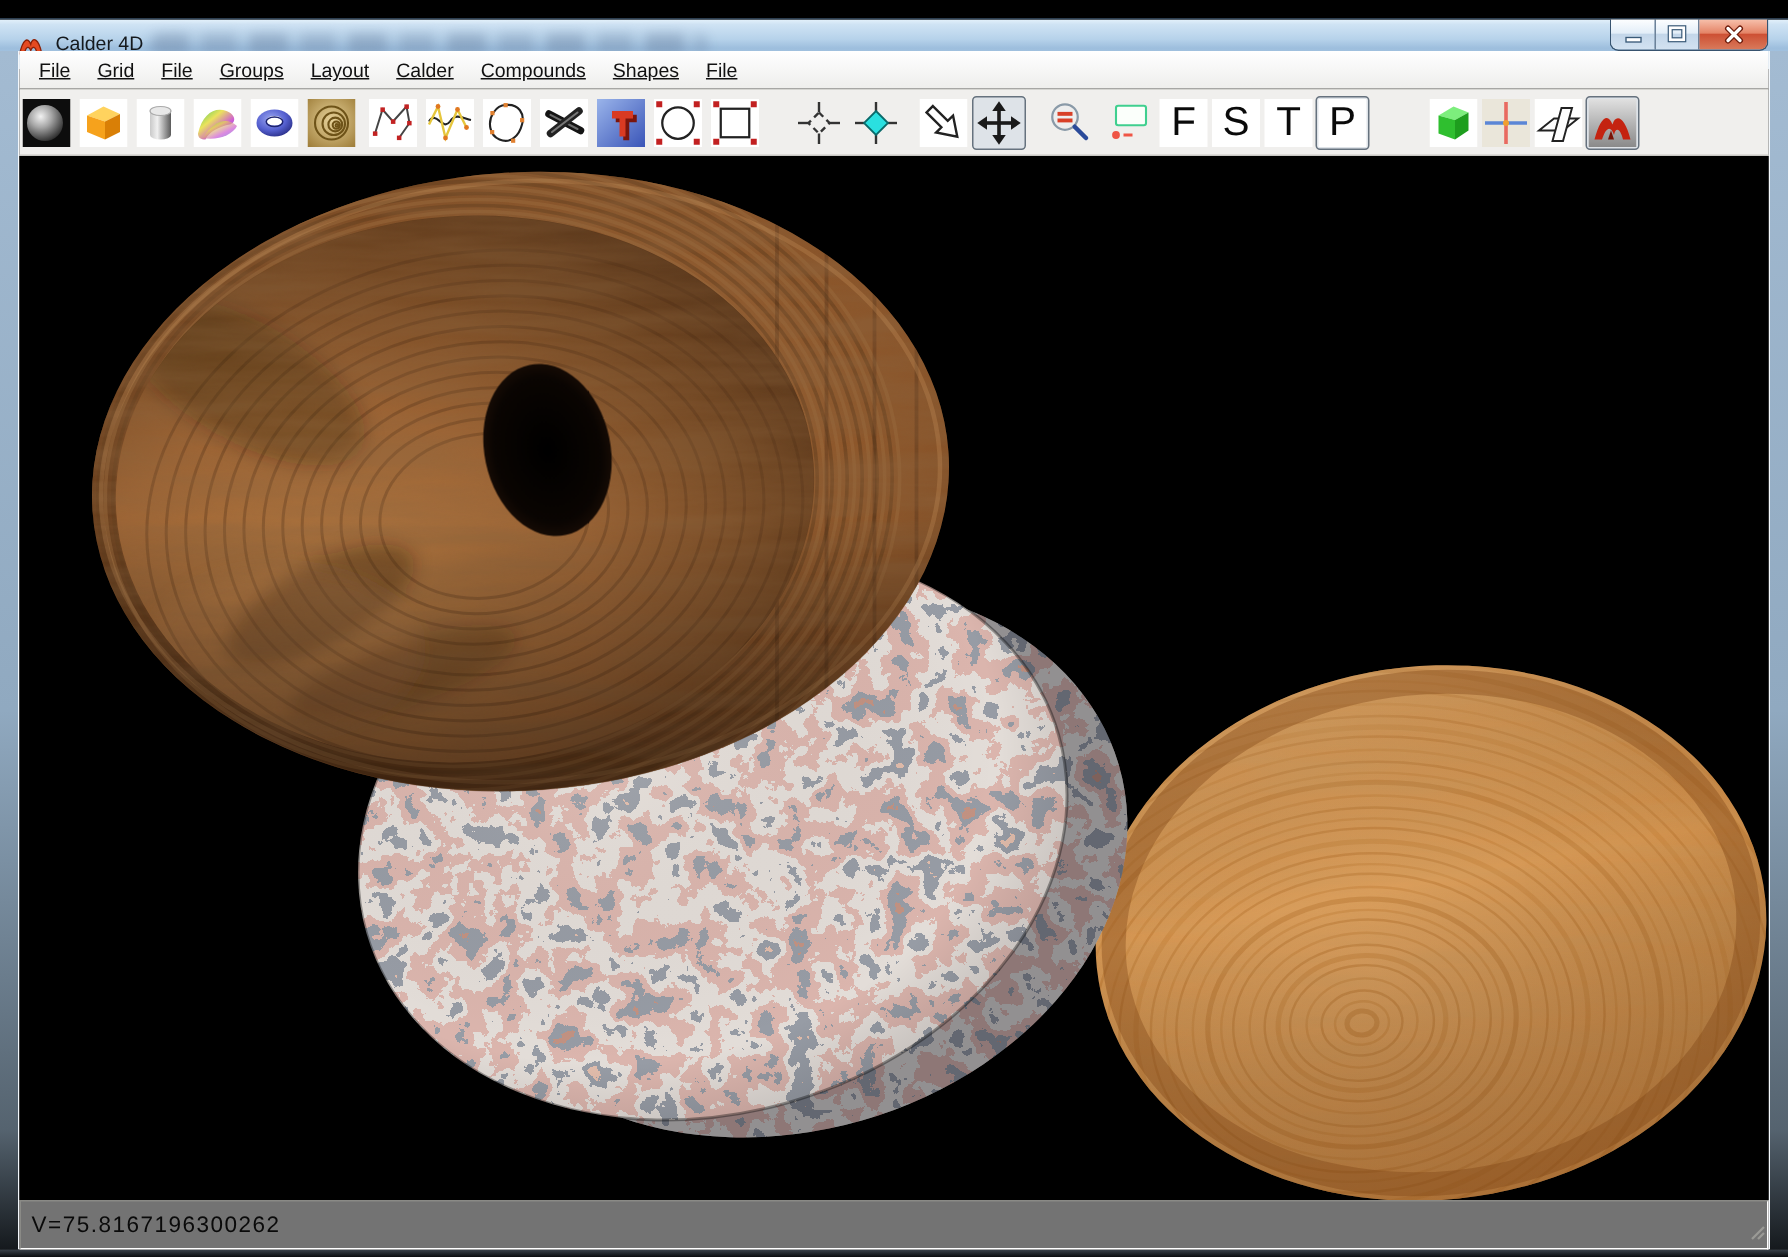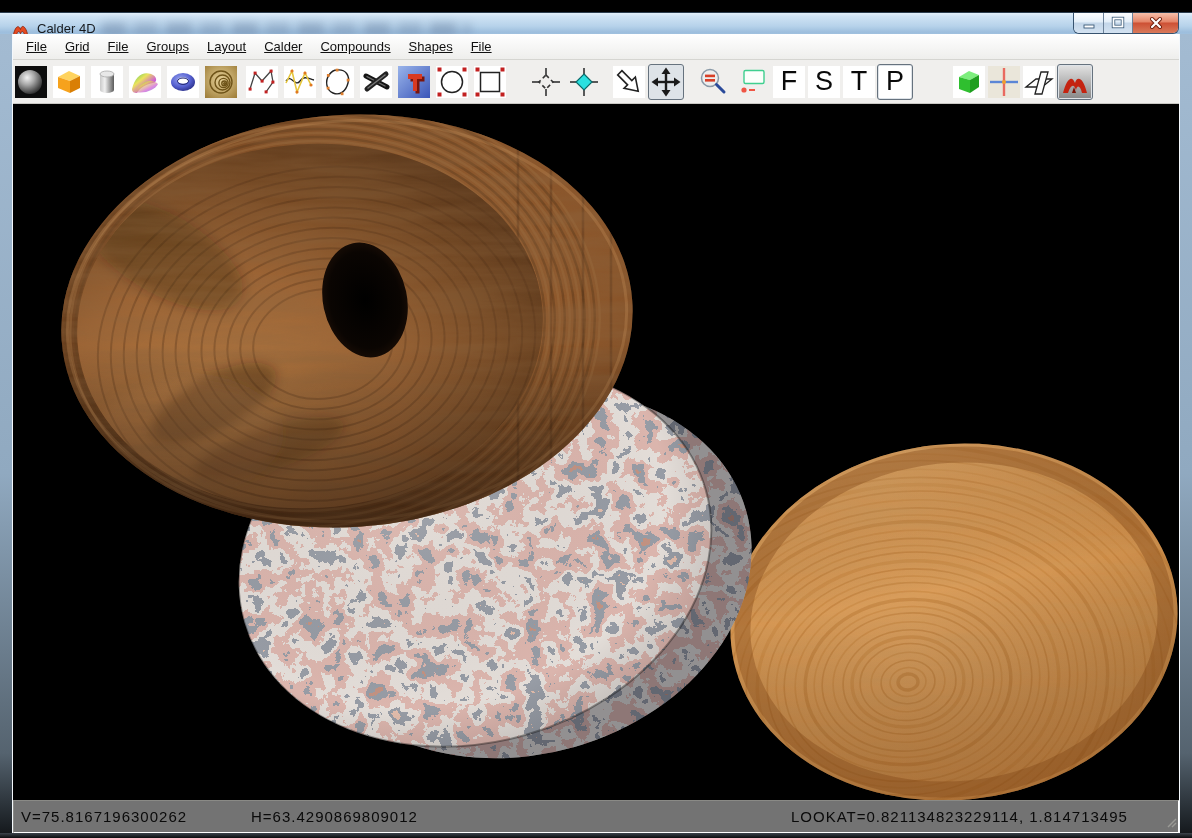--- a/index.html
+++ b/index.html
@@ -602,22 +602,20 @@
         </g>
         <g clip-path="url(#cpBarrel)">
           <rect x="40" y="5" width="600" height="430" fill="url(#gBarrelShade)"></rect>
         </g>
       </g>
     </svg>
   </div>
 
   <div class="statusbar">
     <span class="status-field" style="left:7px">V=75.8167196300262</span>
-    <span class="status-field" style="left:237px">H=63.4290869809012</span>
-    <span class="status-field" style="left:777px">LOOKAT=0.821134823229114, 1.814713495</span>
     <span class="grip">
       <svg width="12" height="12" viewBox="0 0 12 12">
           <g stroke="#9a9a96" stroke-width="1.5">
             <line x1="11" y1="3" x2="3" y2="11"></line>
             <line x1="11" y1="7" x2="7" y2="11"></line>
             <line x1="11" y1="11" x2="11" y2="11"></line>
           </g>
         </svg>
     </span>
   </div>

